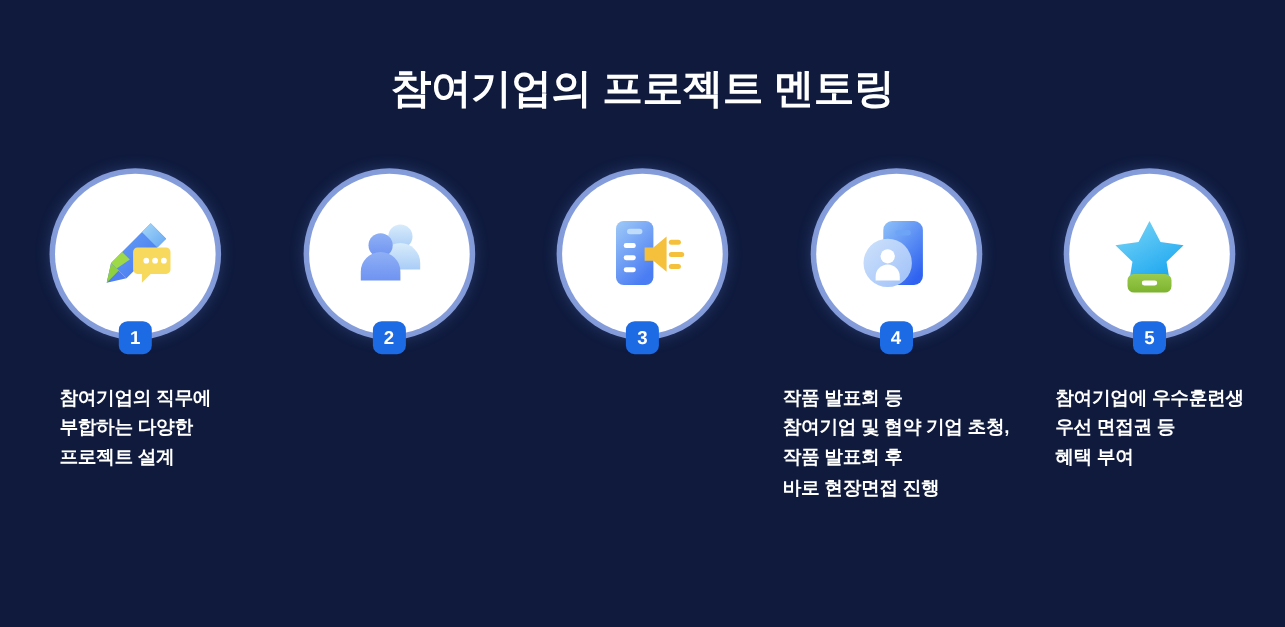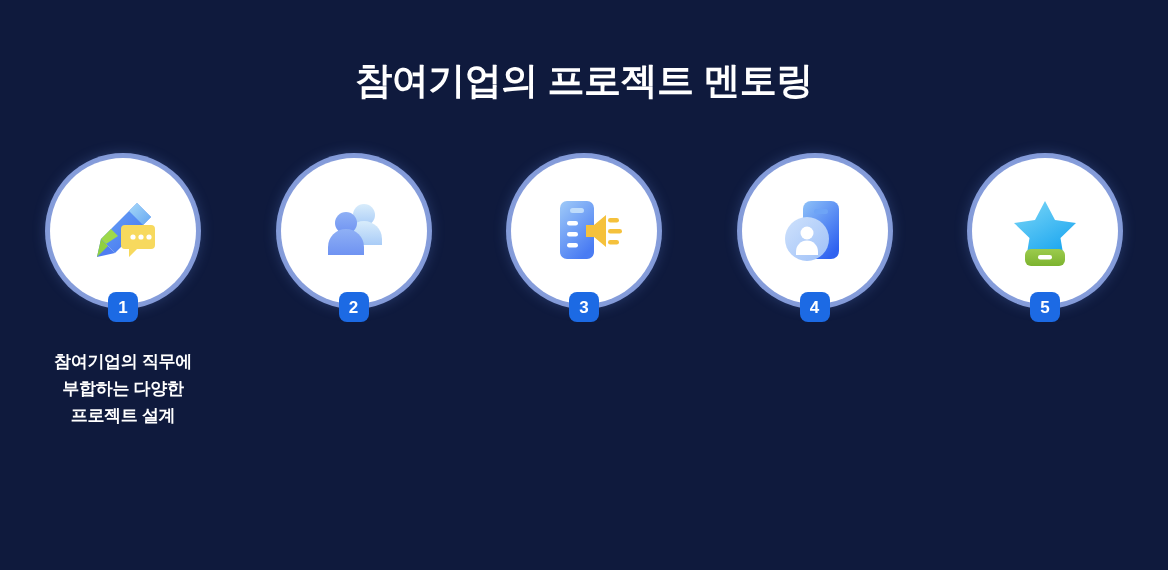--- a/index.html
+++ b/index.html
@@ -99,21 +99,20 @@
     display: flex;
     align-items: center;
     justify-content: center;
     line-height: 1;
     z-index: 3;
   }
 
   
   .caption {
     margin-top: 44px;
-    text-align: center;
     color: #ffffff;
     font-size: 17px;
     font-weight: bold;
     line-height: 1.6;
     letter-spacing: -0.3px;
     white-space: pre-line;
   }
 </style>
 </head>
 <body>
@@ -240,20 +239,24 @@
               <rect x="41" y="20" width="14" height="5" rx="2.5" fill="#6ea4f6"></rect>
 
               <circle cx="34" cy="50" r="22" fill="url(#g4b)"></circle>
               <circle cx="34" cy="44" r="6.5" fill="#ffffff"></circle>
               <path d="M23 66 v-3.5 a11 11 0 0 1 22 0 V66 z" fill="#ffffff"></path>
             </svg>
           </span>
         </div>
         <div class="badge">4</div>
       </div>
+      <div class="caption">작품 발표회 등
+참여기업 및 협약 기업 초청,
+작품 발표회 후
+바로 현장면접 진행</div>
     </div>
 
     <div class="step">
       <div class="circle-wrap">
         <div class="circle">
           <span>
             <svg class="icon-svg" width="84" height="84" viewBox="0 0 84 84">
               <defs>
                 <linearGradient id="g5a" x1="0" y1="0" x2="0.6" y2="1">
                   <stop offset="0" stop-color="#7fd8f7"></stop>
@@ -267,16 +270,19 @@
 
               <path d="M42 12 L52 31 L73 34 L57.5 49 L61 70 L42 60 L23 70 L26.5 49 L11 34 L32 31 Z" fill="url(#g5a)"></path>
 
               <rect x="22" y="60" width="40" height="17" rx="6" fill="url(#g5b)"></rect>
               <rect x="35" y="66" width="14" height="4.5" rx="2.2" fill="#ffffff"></rect>
             </svg>
           </span>
         </div>
         <div class="badge">5</div>
       </div>
+      <div class="caption">참여기업에 우수훈련생
+우선 면접권 등
+혜택 부여</div>
     </div>
 
   </div>
 </div>
 
 </body></html>

